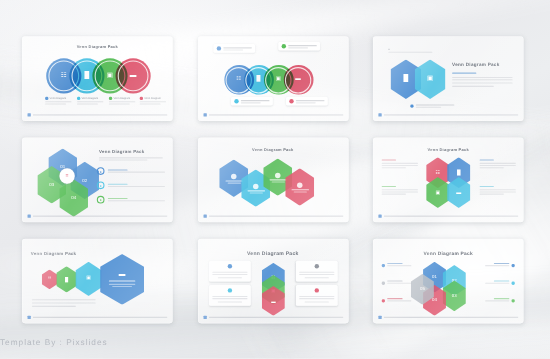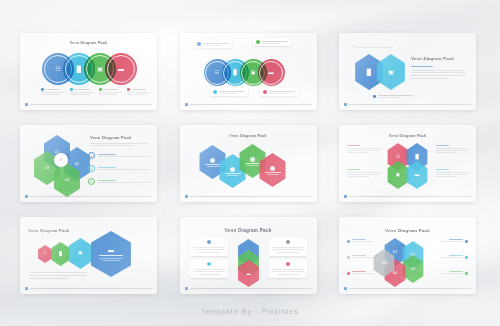--- a/index.html
+++ b/index.html
@@ -130,21 +130,20 @@
   .card-box {
     position: absolute;
     background: rgba(255,255,255,.82);
     border-radius: 1.5px;
     box-shadow: 0 .5px 1.5px rgba(140,146,156,.28);
   }
 
   
   .footer {
     position: absolute; left: 0; right: 0; bottom: 10px;
-    text-align: center;
     font-size: 7.5px; letter-spacing: .9px;
     color: #b6bac1;
   }
 </style>
 </head>
 <body>
 
 <div class="bg">
   <div class="bg-base"></div>
   <div class="silk silk-a"></div>

